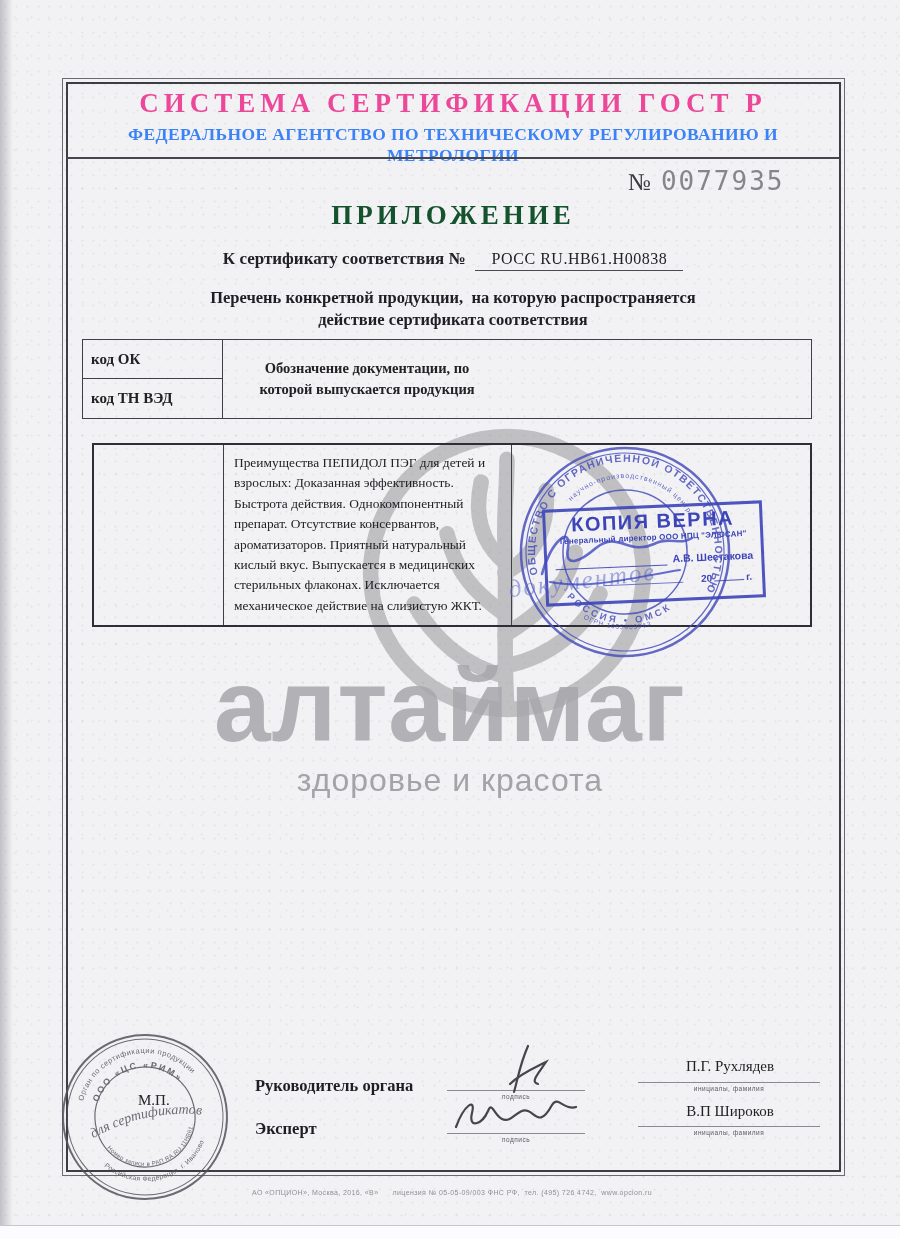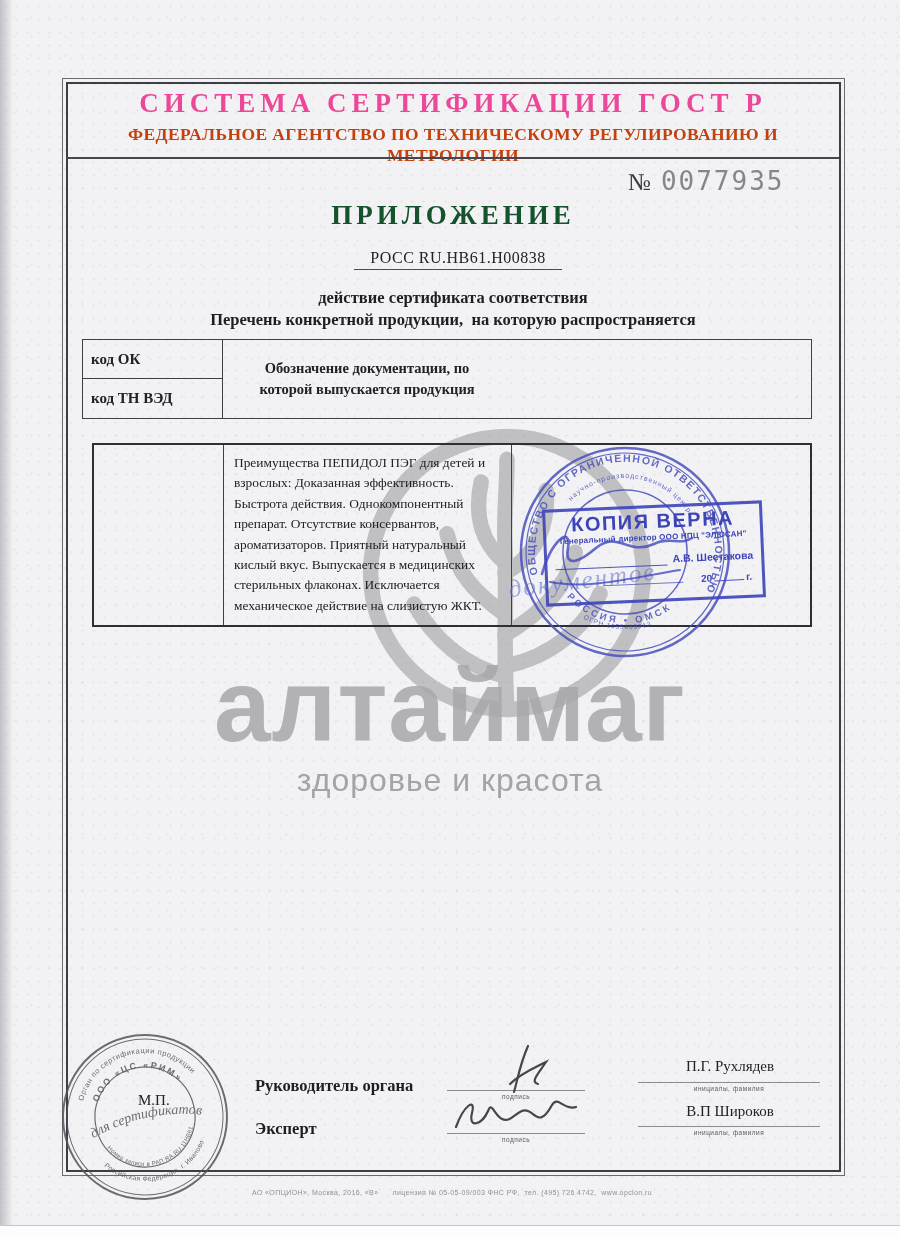--- a/index.html
+++ b/index.html
@@ -25,21 +25,21 @@
   .page-bottom{
     position:absolute;left:0;right:0;bottom:0;height:13px;background:#fcfcfe;
     border-top:1px solid #c6c6cc;
   }
   .frame{position:absolute;left:62px;top:78px;width:781px;height:1096px;border:1px solid #6a6a72;}
   .frame-inner{position:absolute;inset:3px;border:2px solid #3d3d44;}
 
   .h1{left:70px;top:88px;width:766px;text-align:center;font-weight:bold;
       font-size:27px;letter-spacing:5px;color:#ec4899;}
   .h2{left:70px;top:124px;width:766px;text-align:center;font-weight:bold;
-      font-size:17.5px;letter-spacing:0.4px;color:#c2410c;}
+      font-size:17.5px;letter-spacing:0.4px;color:#3b82f6;}
   .header-rule{left:66px;top:157px;width:773px;border-top:2px solid #46464e;}
 
   .serial{left:628px;top:166px;width:210px;display:flex;align-items:baseline;}
   .serial .sym{font-size:24px;color:#3a3a40;margin-right:10px;}
   .serial .num{font-family:"DejaVu Sans Mono",monospace;font-size:26px;color:#85858c;letter-spacing:2px;}
 
   .title{left:70px;top:200px;width:766px;text-align:center;font-weight:bold;
       font-size:27px;letter-spacing:4px;color:#14532d;}
   .cert-row{left:70px;top:249px;width:766px;display:flex;justify-content:center;align-items:baseline;}
   .cert-row .lbl{font-size:17px;font-weight:bold;}
@@ -146,26 +146,27 @@
 <div class="abs header-rule"></div>
 
 <div class="abs serial">
   <span class="sym">№</span>
   <span class="num">0077935</span>
 </div>
 
 <div class="abs title">ПРИЛОЖЕНИЕ</div>
 
 <div class="abs cert-row">
+  <span class="lbl">К сертификату соответствия №</span>
   <span class="val">РОСС RU.HB61.H00838</span>
 </div>
 
 <div class="abs subtitle">
+  <div>Перечень конкретной продукции,  на которую распространяется</div>
   <div>действие сертификата соответствия</div>
-  <div>Перечень конкретной продукции,  на которую распространяется</div>
 </div>
 
 <div class="abs ht">
   <div class="ht-col1">
     <div class="c">код ОК</div>
     <div class="c">код ТН ВЭД</div>
   </div>
   <div class="ht-colc">Обозначение документации, по которой выпускается продукция</div>
 </div>
 

